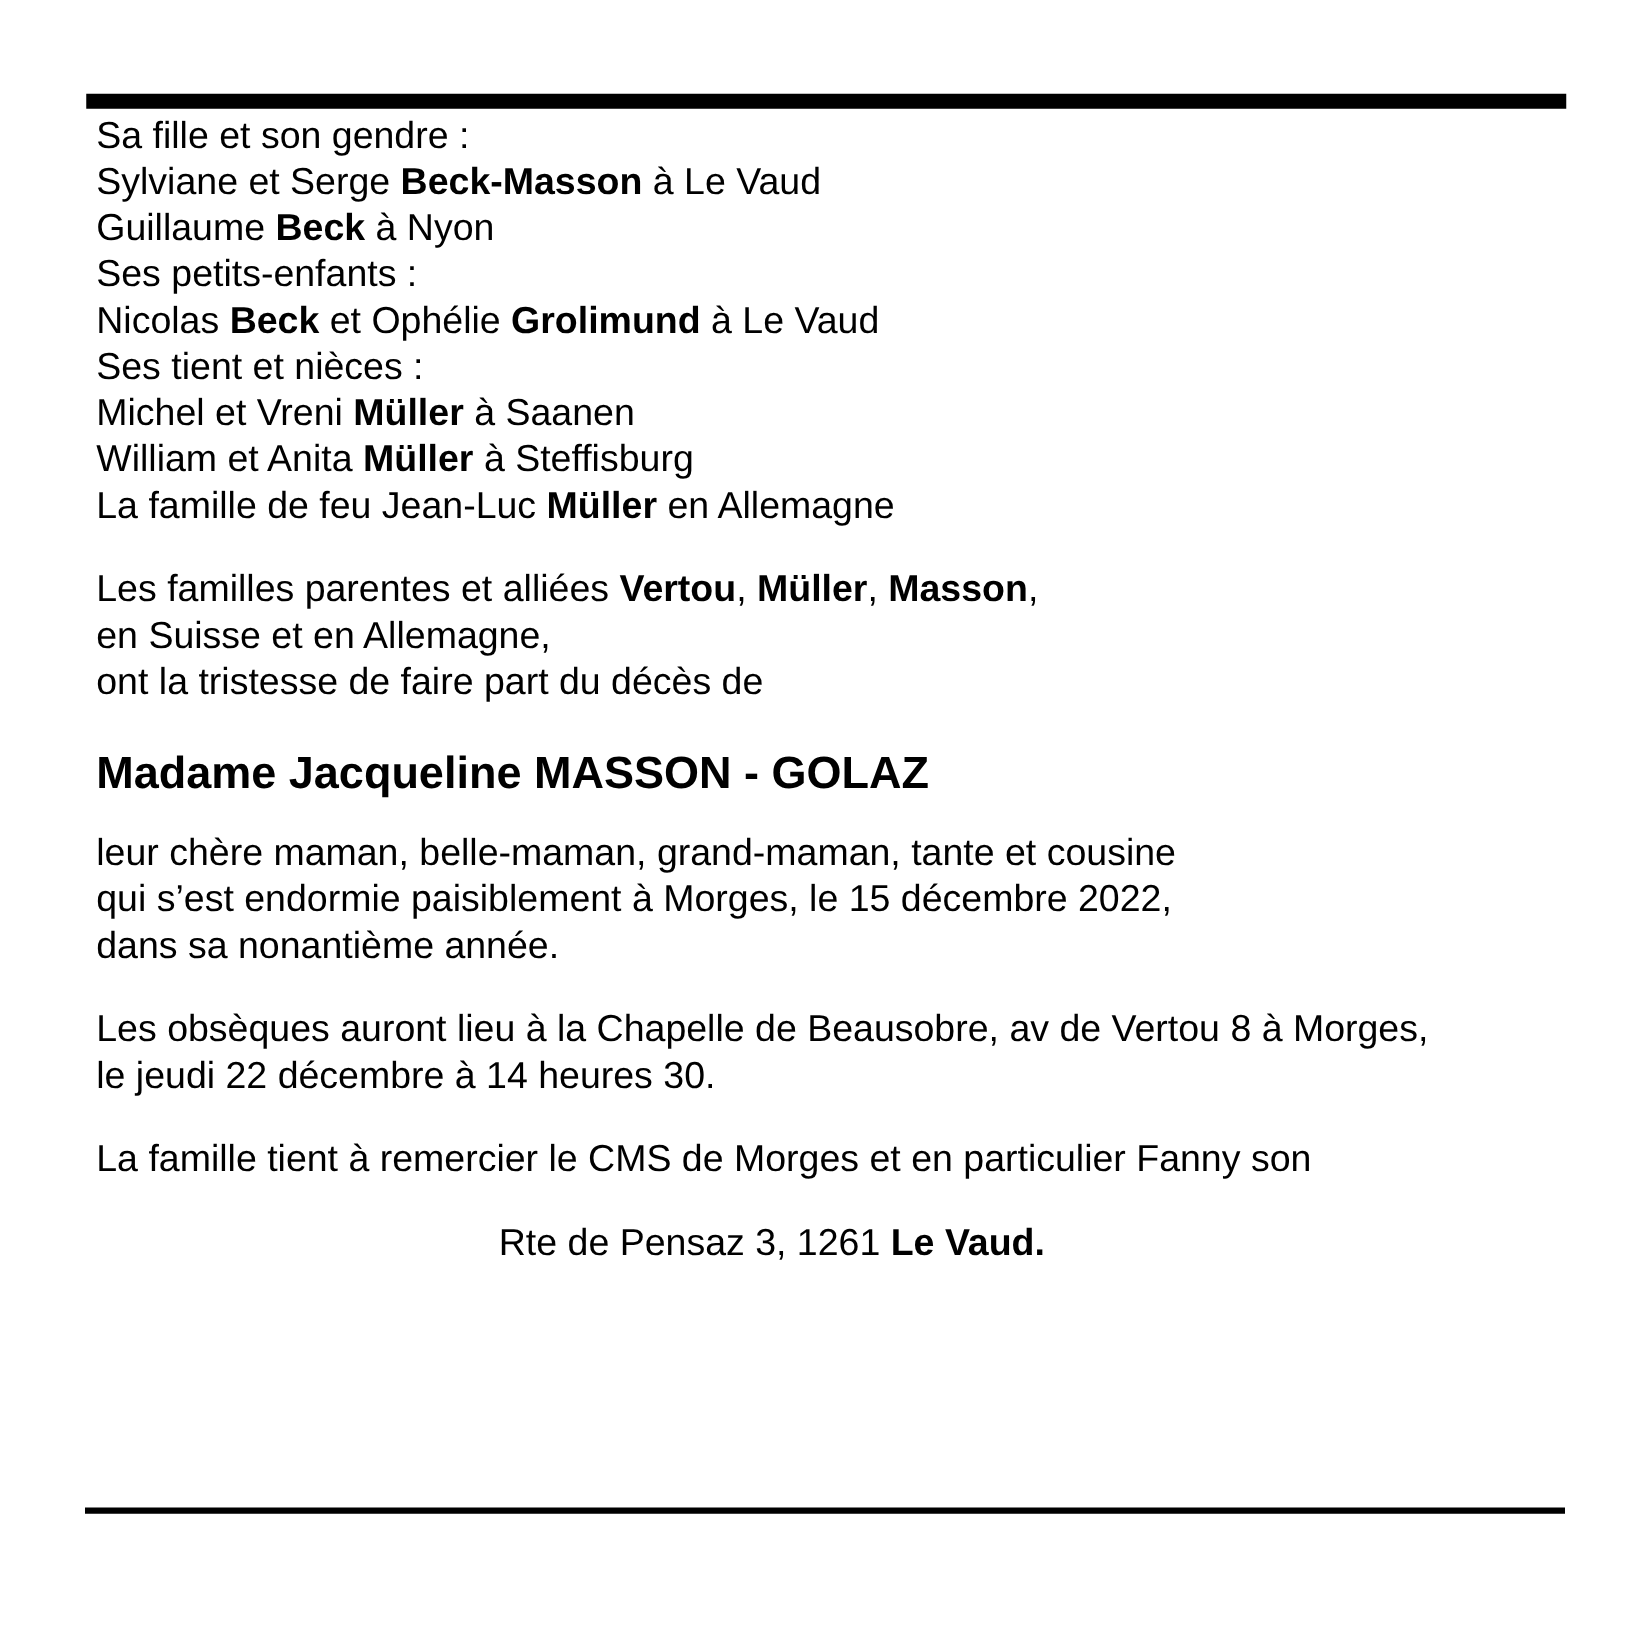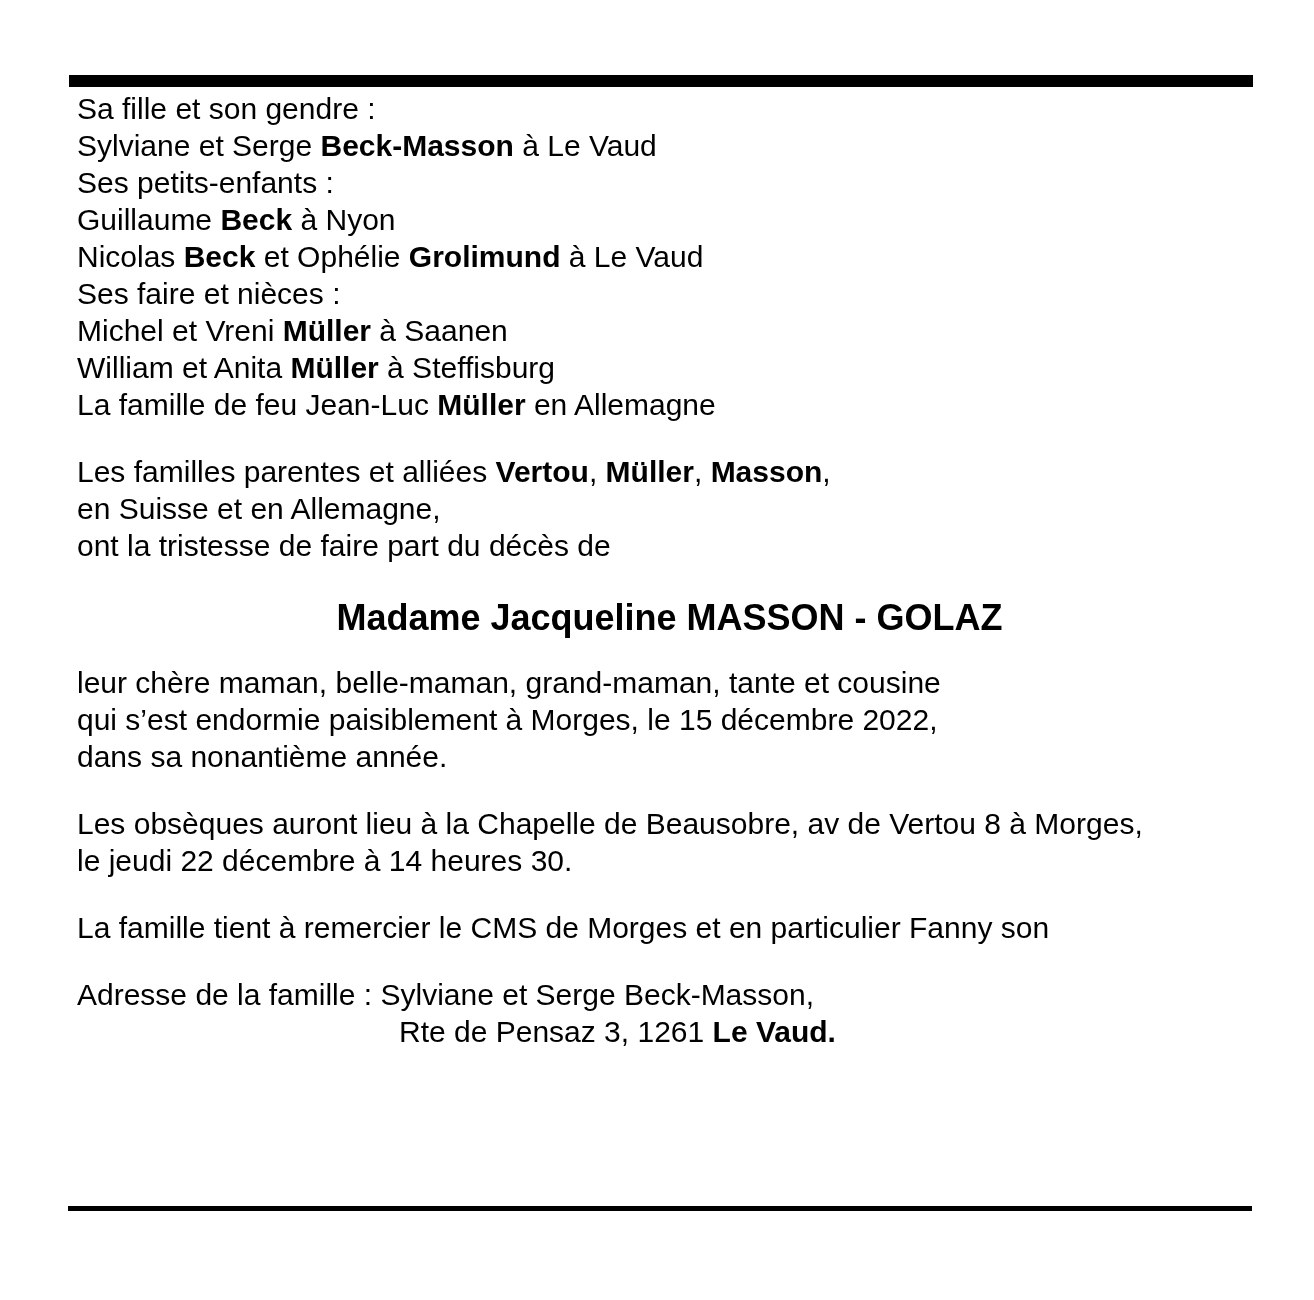--- a/index.html
+++ b/index.html
@@ -48,44 +48,44 @@
     white-space: nowrap;
   }
   .line b {
     font-weight: 700;
     margin-top: 28px;
   }
   .title {
     font-size: 36px;
     line-height: 48px;
     font-weight: 700;
-    text-align: center;
+    text-align: left;
     margin: 30px 0 22px 0;
     white-space: nowrap;
   }
   .indent-2 {
     padding-left: 322px;
   }
 </style>
 </head>
 <body>
 
 <div class="page">
 
   <div class="top-bar"></div>
 
   <div class="content">
 
     <div class="para">
       <span class="line">Sa fille et son gendre :</span>
       <span class="line">Sylviane et Serge <b>Beck-Masson</b> à Le Vaud</span>
+      <span class="line">Guillaume <b>Beck</b> à Nyon</span>
       <span class="line">Ses petits-enfants :</span>
-      <span class="line">Guillaume <b>Beck</b> à Nyon</span>
       <span class="line">Nicolas <b>Beck</b> et Ophélie <b>Grolimund</b> à Le Vaud</span>
-      <span class="line">Ses faire et nièces :</span>
+      <span class="line">Ses tient et nièces :</span>
       <span class="line">Michel et Vreni <b>Müller</b> à Saanen</span>
       <span class="line">William et Anita <b>Müller</b> à Steffisburg</span>
       <span class="line">La famille de feu Jean-Luc <b>Müller</b> en Allemagne</span>
     </div>
 
     <div class="para">
       <span class="line">Les familles parentes et alliées <b>Vertou</b>, <b>Müller</b>, <b>Masson</b>,</span>
       <span class="line">en Suisse et en Allemagne,</span>
       <span class="line">ont la tristesse de faire part du décès de</span>
     </div>
@@ -102,21 +102,20 @@
       <span class="line">Les obsèques auront lieu à la Chapelle de Beausobre, av de Vertou 8 à Morges,</span>
       <span class="line">le jeudi 22 décembre à 14 heures 30.</span>
     </div>
 
 
     <div class="para">
       <span class="line">La famille tient à remercier le CMS de Morges et en particulier Fanny son</span>
     </div>
 
     <div class="para">
-      <span class="line">Adresse de la famille : Sylviane et Serge Beck-Masson,</span>
       <span class="line indent-2">Rte de Pensaz 3, 1261 <b>Le Vaud.</b></span>
     </div>
 
   </div>
 
   <div class="bottom-rule"></div>
 
 </div>
 
 </body></html>

